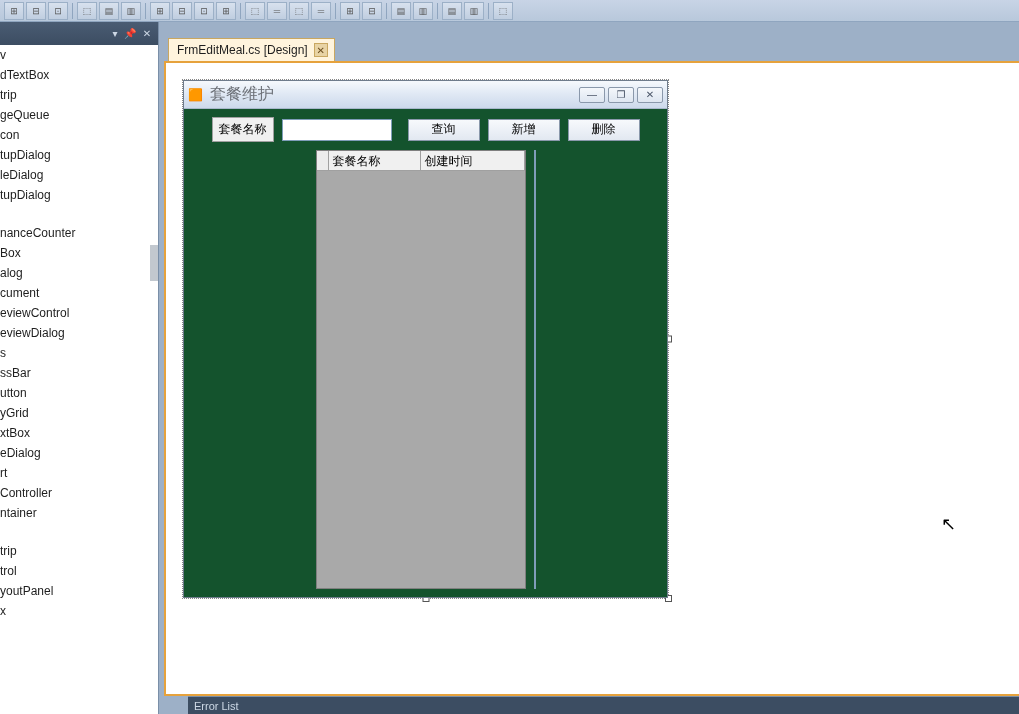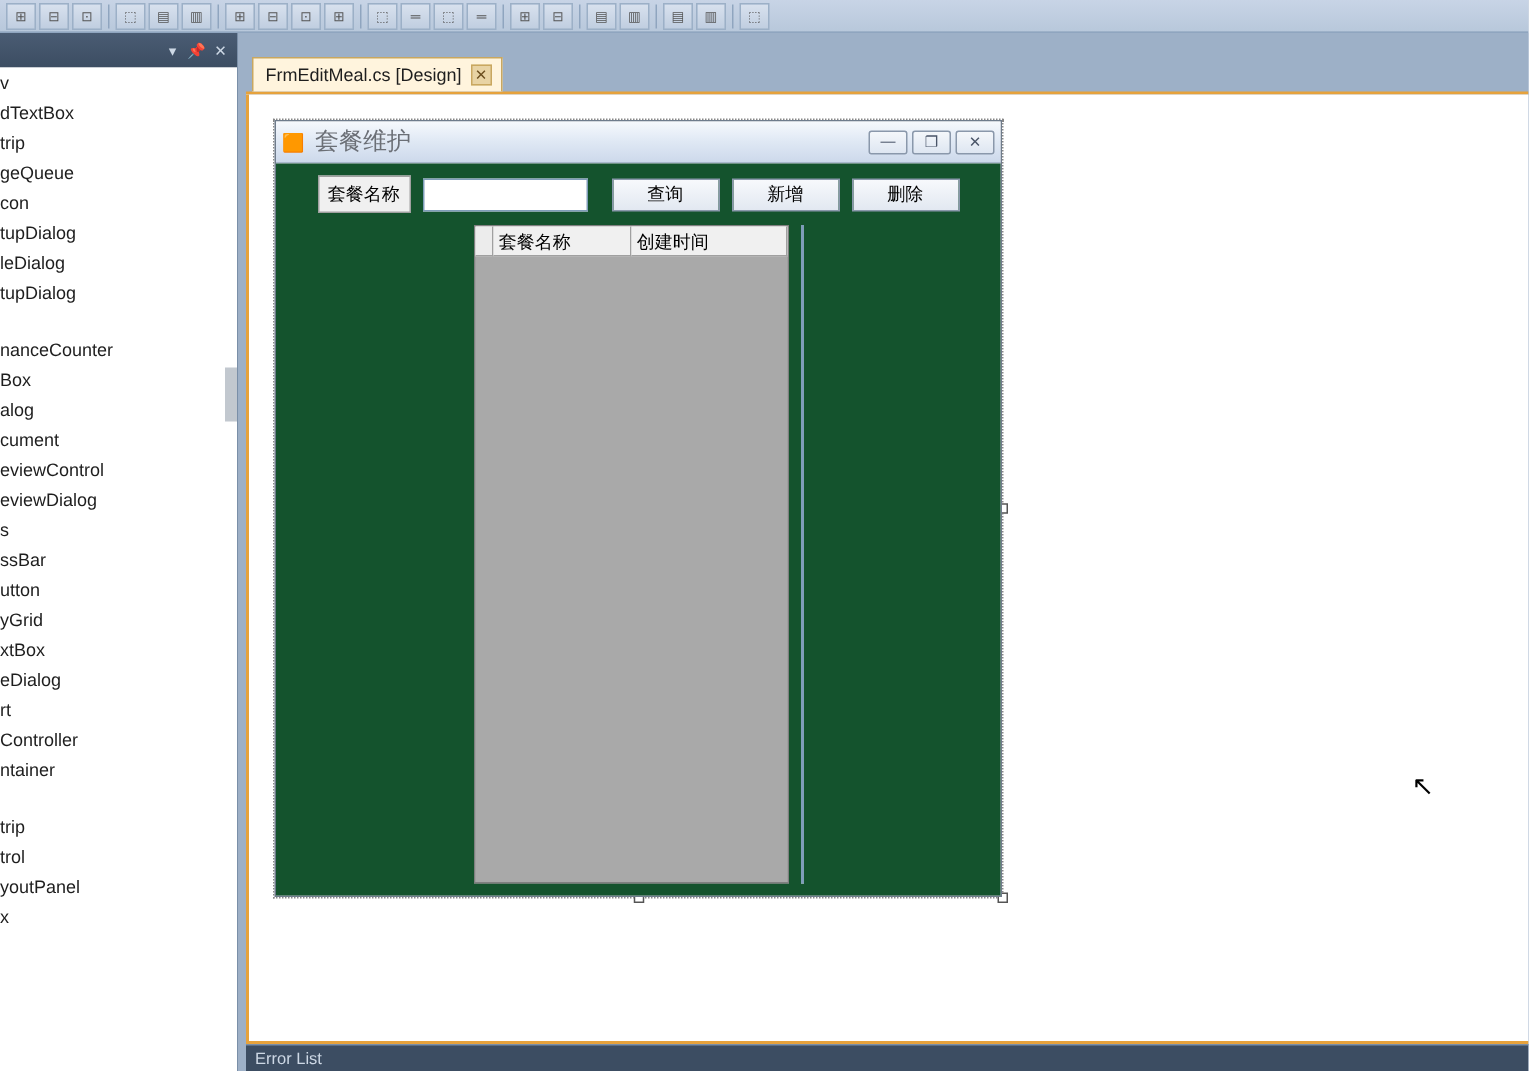--- a/index.html
+++ b/index.html
@@ -284,20 +284,21 @@
 }
 
 
 .bottom-strip {
   height: 18px;
   background: #3c4d62;
   border-top: 1px solid #7a8fa8;
   display: flex;
   align-items: center;
   padding-left: 6px;
+  margin-left: 24px;
 }
 .bottom-tab {
   font-size: 11px;
   color: #cdd8e5;
 }
 </style>
 </head>
 <body>
 
 <div class="top-toolbar">

